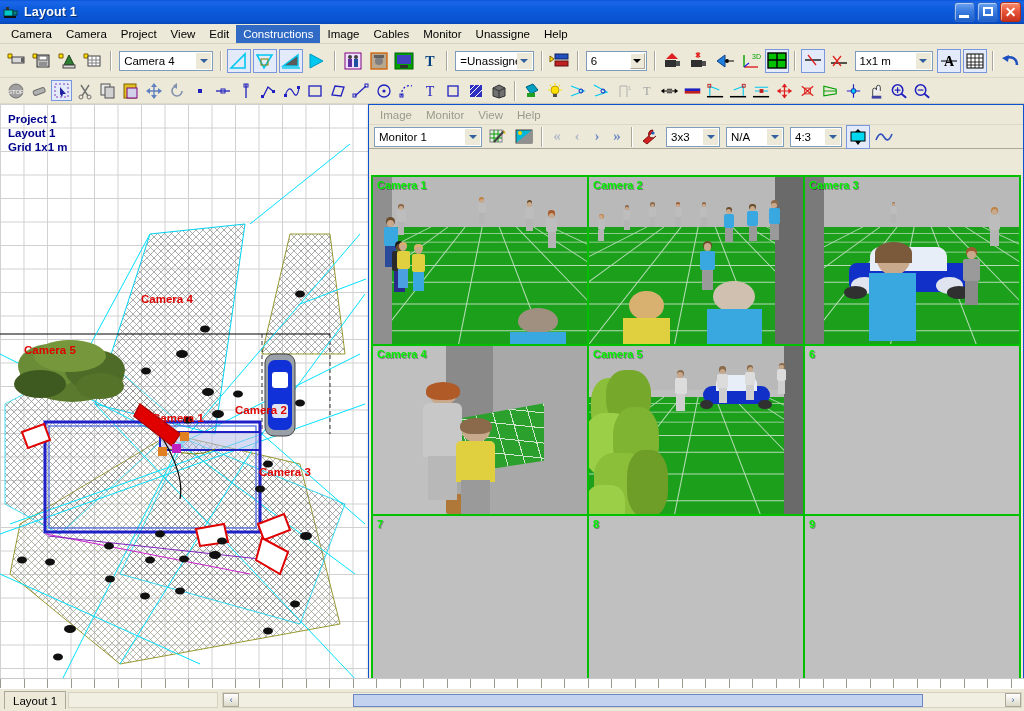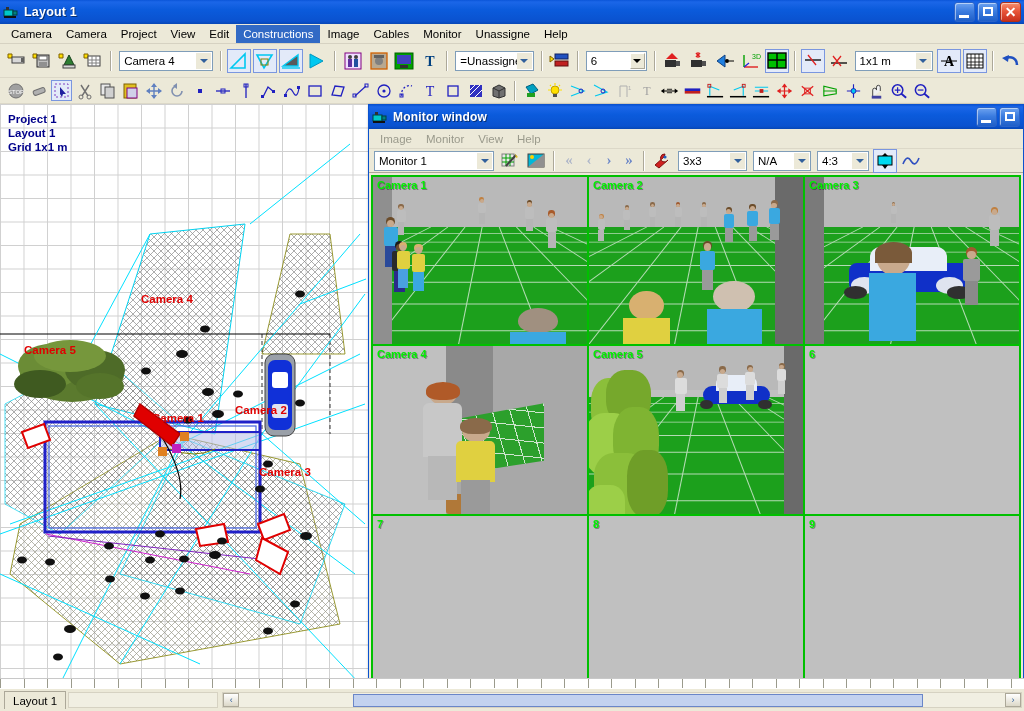--- a/index.html
+++ b/index.html
@@ -800,49 +800,30 @@
     <div id="plan-cameras">
         <div class="cam-label" style="left: 24px; top: 240px;">Camera 5</div>
         <div class="cam-label" style="left: 141px; top: 189px;">Camera 4</div>
         <div class="cam-label" style="left: 152px; top: 308px;">Camera 1</div>
         <div class="cam-label" style="left: 235px; top: 300px;">Camera 2</div>
         <div class="cam-label" style="left: 259px; top: 362px;">Camera 3</div>
       </div>
   </div>
 
   <div id="monitor">
-    <div class="mon-title">
-      <span class="title-icon">
-        <svg class="cam-glyph" viewBox="0 0 16 12" width="16" height="12">
-          <rect x="1" y="4" width="9" height="6" fill="#00c8c8" stroke="#004040"></rect>
-          <rect x="10" y="5" width="4" height="4" fill="#008080" stroke="#004040"></rect>
-          <rect x="3" y="1" width="3" height="3" fill="#303030"></rect>
-          <rect x="1" y="10" width="12" height="2" fill="#101010"></rect>
-        </svg>
-      </span>
-      <span class="title-text">Monitor window</span>
-      <div class="mon-btns">
-        <div class="wbtn min">
-            <i></i>
-          </div>
-        <div class="wbtn max">
-            <i></i>
-          </div>
-      </div>
-    </div>
 
     <div class="mon-menubar" id="mon-menubar-host">
         <div class="menu-item">Image</div>
         <div class="menu-item">Monitor</div>
         <div class="menu-item">View</div>
         <div class="menu-item">Help</div>
       </div>
 
     <div class="mon-toolbar">
-      <div class="combo" style="width:120px;align-items:center;">
+      <div class="combo" style="width:108px;align-items:center;">
         <span class="val">Monitor 1</span>
         <span class="arrow"></span>
       </div>
       <div class="tb-btn">
         <svg width="20" height="18" viewBox="0 0 20 18">
             <rect x="2" y="2" width="12" height="12" fill="#e8e8e8" stroke="#808080"></rect>
             <path d="M2 6 H14 M2 10 H14 M6 2 V14 M10 2 V14" stroke="#00a000"></path>
             <path d="M6 14 L16 3" stroke="#404040" stroke-width="2"></path>
             <polygon points="15,2 18,5 16,6" fill="#e0c020"></polygon>
           </svg>
@@ -859,21 +840,21 @@
       <div class="navbtn dim">‹</div>
       <div class="navbtn">›</div>
       <div class="navbtn">»</div>
       <div class="tb-sep"></div>
       <div class="tb-btn">
         <svg width="20" height="18" viewBox="0 0 20 18">
             <path d="M13 2 A4 4 0 1 0 16 8 L7 16 L3 13 L12 5 Z" fill="#d02020" stroke="#801010"></path>
             <circle cx="13" cy="5" r="1.6" fill="#2060c0"></circle>
           </svg>
       </div>
-      <div class="combo" style="width:69px;">
+      <div class="combo" style="width:54px;">
         <span class="val">3x3</span>
         <span class="arrow"></span>
       </div>
       <div class="combo" style="width:58px;">
         <span class="val">N/A</span>
         <span class="arrow"></span>
       </div>
       <div class="combo" style="width:52px;">
         <span class="val">4:3</span>
         <span class="arrow"></span>

